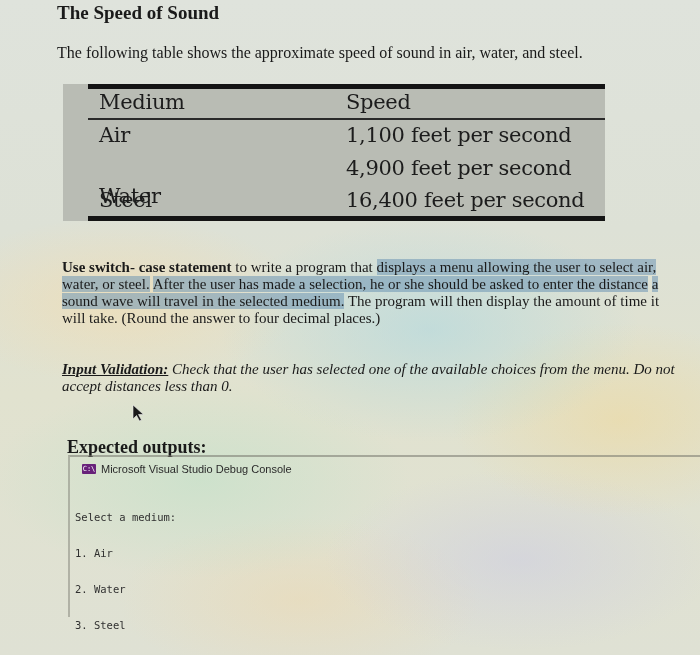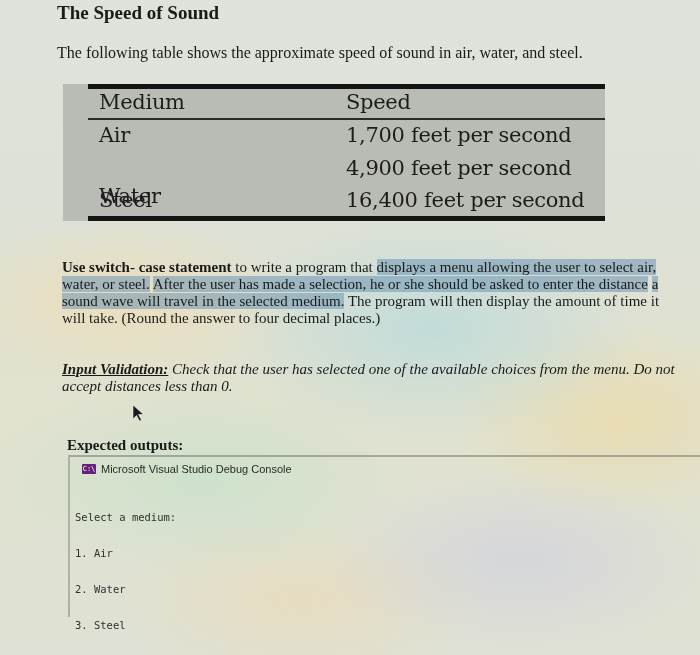--- a/index.html
+++ b/index.html
@@ -37,21 +37,21 @@
     .para {
       left: 62px; top: 259px; width: 620px; font-size: 15px; line-height: 17px;
     }
     .hl { background: rgba(110,150,180,0.55); }
     .validation {
       left: 62px; top: 361px; width: 620px; font-size: 15px; line-height: 17px; font-style: italic;
     }
     .validation .label { font-weight: bold; text-decoration: underline; }
     .cursor { left: 132px; top: 404px; width: 14px; height: 18px; }
     .expected {
-      left: 67px; top: 437px; font-size: 15px; font-weight: bold;
+      left: 67px; top: 437px; font-size: 18px; font-weight: bold;
     }
     .console {
       left: 68px; top: 455px; width: 632px; height: 160px;
       border-top: 2px solid rgba(120,120,110,0.55);
       border-left: 2px solid rgba(120,120,110,0.45);
     }
     .console-title {
       position: absolute; left: 12px; top: 6px; font-size: 11px;
       font-family: "Liberation Sans", "DejaVu Sans", sans-serif; color: #2a2a2a;
       display: flex; align-items: center; gap: 5px;
@@ -75,21 +75,21 @@
 <div class="abs title">The Speed of Sound</div>
 <div class="abs intro">The following table shows the approximate speed of sound in air, water, and steel.</div>
 
 <div class="abs table-box">
   <div class="rule-thick" style="top:0px;"></div>
   <div class="cell" style="left:36px; top:6px;">Medium</div>
   <div class="cell" style="left:283px; top:6px;">Speed</div>
   <div class="rule-thin" style="top:34px;"></div>
 
   <div class="cell" style="left:36px; top:39px;">Air</div>
-  <div class="cell" style="left:283px; top:39px;">1,700 feet per second</div>
+  <div class="cell" style="left:283px; top:39px;">1,100 feet per second</div>
 
   <div class="cell" style="left:36px; top:72px;margin-top:28px;">Water</div>
   <div class="cell" style="left:283px; top:72px;">4,900 feet per second</div>
 
   <div class="cell" style="left:36px; top:104px;">Steel</div>
   <div class="cell" style="left:283px; top:104px;">16,400 feet per second</div>
 
   <div class="rule-thick" style="top:132px;"></div>
 </div>
 

